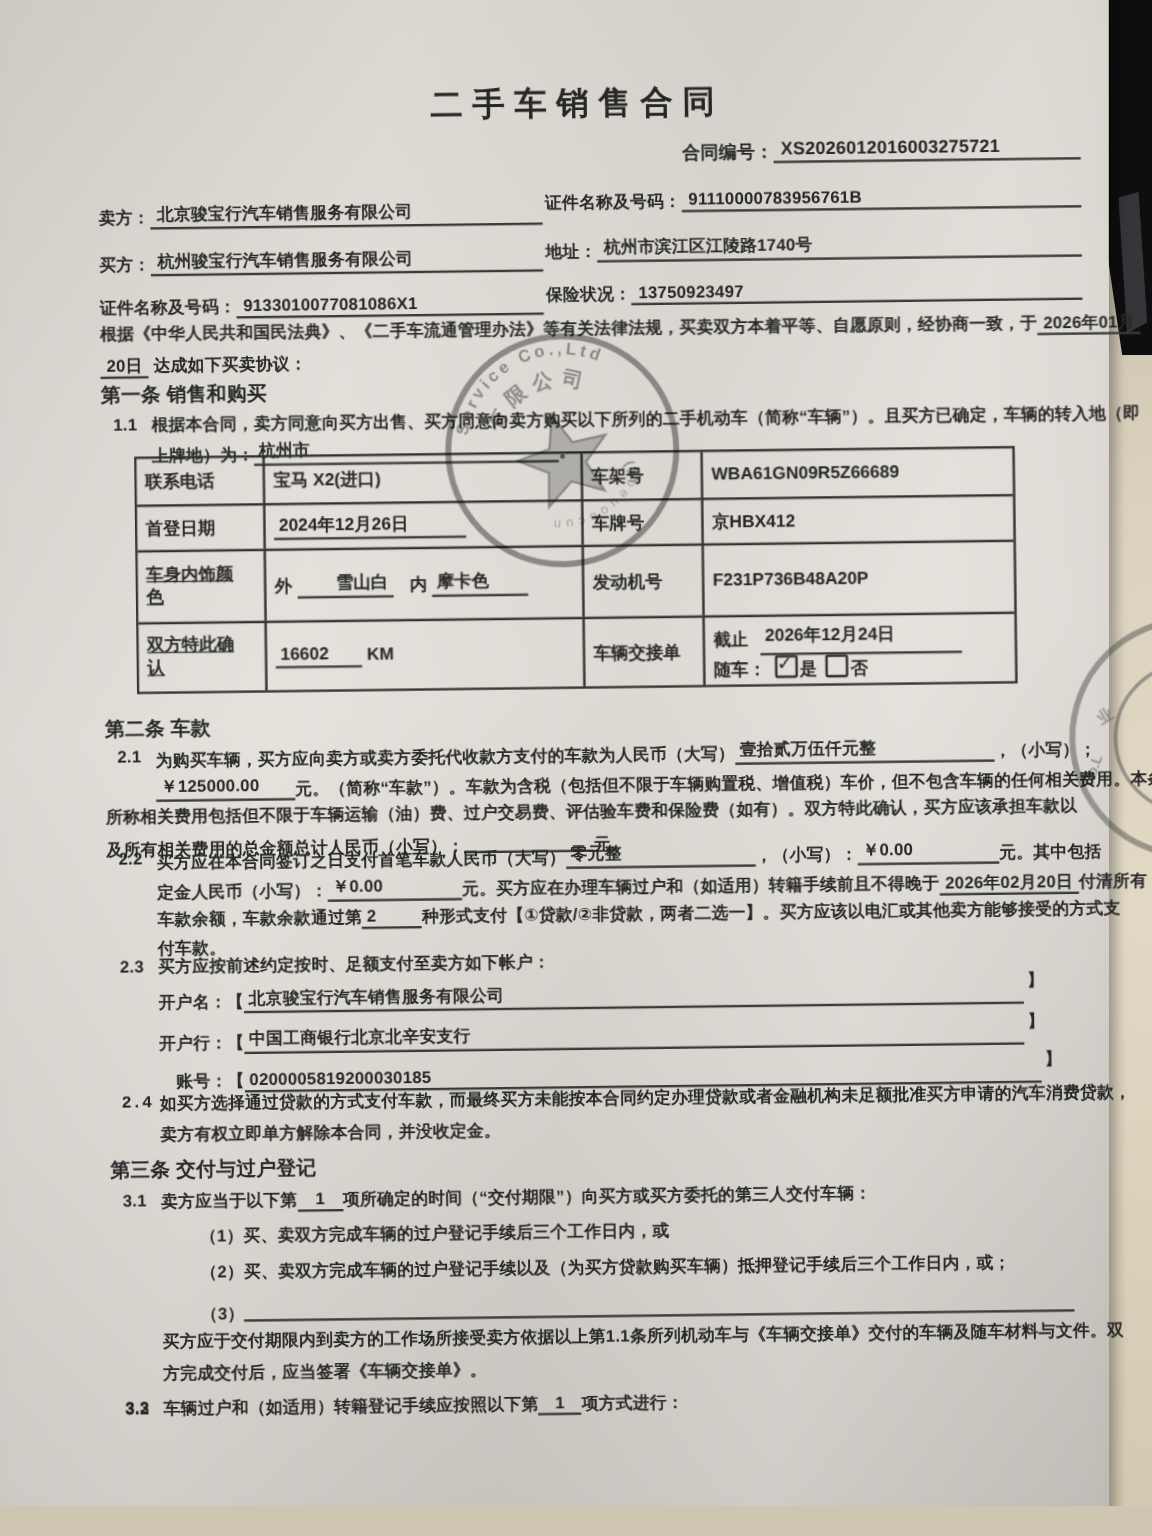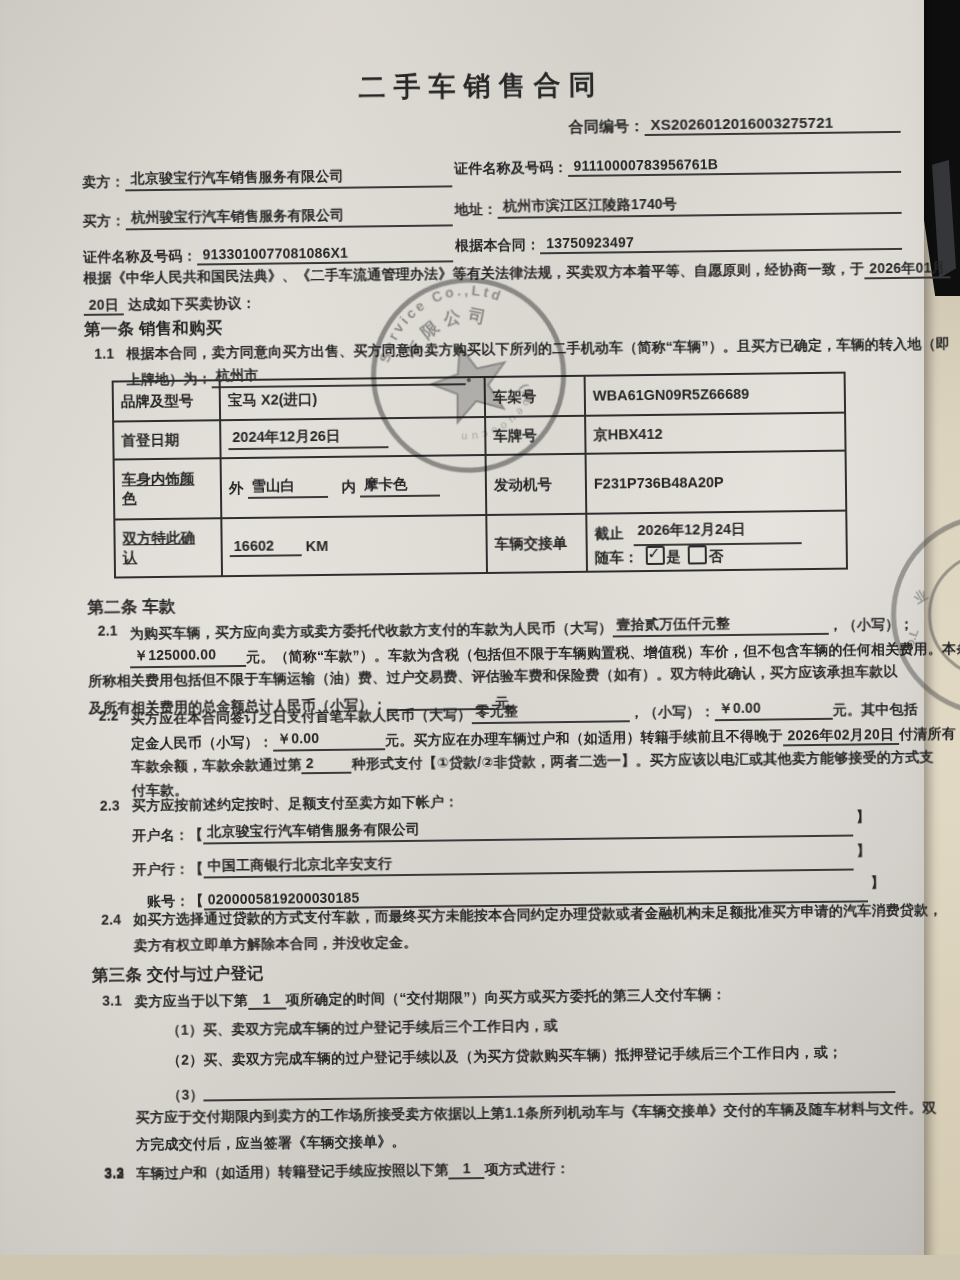--- a/index.html
+++ b/index.html
@@ -94,42 +94,42 @@
     </div>
     <div class="ln flex" style="top:143px;left:404px;width:447px;">
       <span>地址：</span>
       <span class="grow">杭州市滨江区江陵路1740号</span>
     </div>
     <div class="ln flex" style="top:188px;left:32px;width:370px;">
       <span>证件名称及号码：</span>
       <span class="grow">9133010077081086X1</span>
     </div>
     <div class="ln flex" style="top:181px;left:404px;width:447px;">
-      <span>根据本合同：</span>
+      <span>保险状况：</span>
       <span class="grow">13750923497</span>
     </div>
 
     <div class="ln" style="top:210px;left:32px;">
       <span>根据《中华人民共和国民法典》、《二手车流通管理办法》等有关法律法规，买卖双方本着平等、自愿原则，经协商一致，于</span><span class="u">2026年01月</span>
     </div>
     <div class="ln" style="top:237px;left:32px;">
       <span class="u">20日</span>
       <span>达成如下买卖协议：</span>
     </div>
 
     <div class="ln h" style="top:259px;left:32px;">第一条 销售和购买</div>
     <div class="ln" style="top:286px;left:42px;">1.1</div>
     <div class="ln" style="top:286px;left:74px;">根据本合同，卖方同意向买方出售、买方同意向卖方购买以下所列的二手机动车（简称“车辆”）。且买方已确定，车辆的转入地（即</div>
     <div class="ln" style="top:309px;left:74px;">
       <span>上牌地）为：</span><span class="uf" style="width:246px;">杭州市</span><span>。</span>
     </div>
 
     <div class="vtable">
       <div class="cell c0 r0">
-          <span>品牌及型号</span>
+          <span>联系电话</span>
         </div>
       <div class="cell r0">
           <span>宝马 X2(进口)</span>
         </div>
       <div class="cell r0">
           <span>车架号</span>
         </div>
       <div class="cell r0">
           <span>WBA61GN09R5Z66689</span>
         </div>
@@ -145,21 +145,21 @@
         </div>
       <div class="cell">
           <span>京HBX412</span>
         </div>
 
       <div class="cell c0">
           <span class="lab5">车身内饰颜色</span>
         </div>
       <div class="cell">
         <span>外</span>
-          <span class="uf" style="width:72px;margin:0 14px 0 4px;">雪山白</span>
+          <span class="uf" style="width:72px;margin:0 14px 0 4px;text-align:right;">雪山白</span>
         <span>内</span>
           <span class="uf" style="width:72px;margin-left:4px;">摩卡色</span>
       </div>
       <div class="cell">
           <span>发动机号</span>
         </div>
       <div class="cell">
           <span>F231P736B48A20P</span>
         </div>
 
@@ -215,21 +215,21 @@
     <div class="ln" style="top:765px;left:74px;">
       <span>开户名：【</span><span class="uf" style="width:642px;">北京骏宝行汽车销售服务有限公司</span><span class="br">】</span>
     </div>
     <div class="ln" style="top:799px;left:74px;">
       <span>开户行：【</span><span class="uf" style="width:642px;">中国工商银行北京北辛安支行</span><span class="br">】</span>
     </div>
     <div class="ln" style="top:833px;left:88px;">
       <span>账号：【</span><span class="uf" style="width:656px;">0200005819200030185</span><span class="br">】</span>
     </div>
 
-    <div class="ln" style="top:852px;left:42px;">2.4</div>
+    <div class="ln" style="top:852px;left:42px;font-family:Liberation Mono, monospace;">2.4</div>
     <div class="ln" style="top:852px;left:74px;">如买方选择通过贷款的方式支付车款，而最终买方未能按本合同约定办理贷款或者金融机构未足额批准买方申请的汽车消费贷款，</div>
     <div class="ln" style="top:878px;left:74px;">卖方有权立即单方解除本合同，并没收定金。</div>
 
     <div class="ln h" style="top:905px;left:32px;">第三条 交付与过户登记</div>
 
     <div class="ln" style="top:933px;left:42px;">3.1</div>
     <div class="ln" style="top:933px;left:74px;">
       <span>卖方应当于以下第</span><span class="uf" style="width:30px;text-align:center;">1</span><span>项所确定的时间（“交付期限”）向买方或买方委托的第三人交付车辆：</span>
     </div>
     <div class="ln" style="top:963px;left:106px;">（1）买、卖双方完成车辆的过户登记手续后三个工作日内，或</div>

